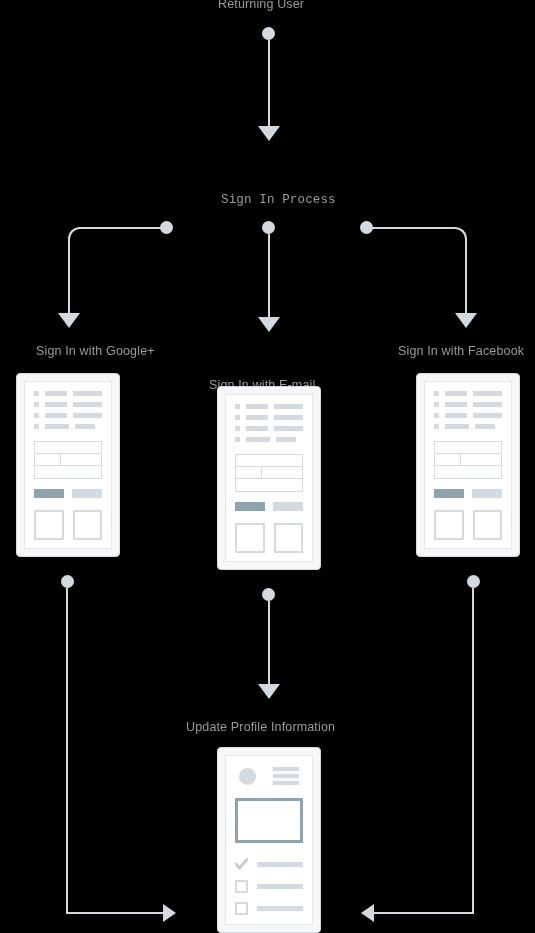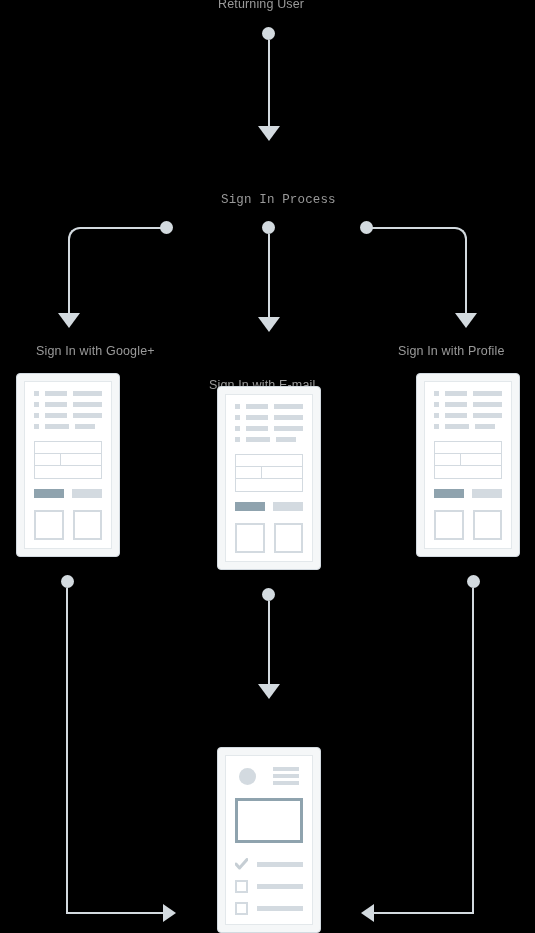--- a/index.html
+++ b/index.html
@@ -156,21 +156,21 @@
   <div class="arrow-down" style="left:258px; top:317px;"></div>
 
   <div class="hline" style="left:370px; top:227px; width:85px;"></div>
   <div class="elbow" style="left:453px; top:227px; width:14px; height:14px;
        border-right-width:2px; border-top-width:2px; border-top-right-radius:12px;"></div>
   <div class="vline" style="left:465px; top:239px; height:76px;"></div>
   <div class="arrow-down" style="left:455px; top:313px;"></div>
 
   <div class="node-label" style="left:0px; top:344px;margin-left:36px;">Sign In with Google+</div>
   <div class="node-label" style="left:209px; top:378px;">Sign In with E-mail</div>
-  <div class="node-label" style="left:398px; top:344px;">Sign In with Profile</div>
+  <div class="node-label" style="left:398px; top:344px;">Sign In with Facebook</div>
 
   <div class="card" style="left:16px; top:373px; width:104px; height:184px;">
     <div class="card-inner">
       <div class="wf-rows">
         <div class="wf-row">
           <span class="wf-bullet"></span>
           <span class="wf-bar c1"></span>
           <span class="wf-bar c2"></span>
         </div>
         <div class="wf-row">
@@ -302,20 +302,21 @@
   <div class="hline" style="left:66px; top:912px; width:98px;"></div>
   <div class="arrow-right" style="left:163px; top:904px;"></div>
 
   <div class="vline" style="left:268px; top:601px; height:85px;"></div>
   <div class="arrow-down" style="left:258px; top:684px;"></div>
 
   <div class="vline" style="left:472px; top:588px; height:326px;"></div>
   <div class="hline" style="left:374px; top:912px; width:100px;"></div>
   <div class="arrow-left" style="left:361px; top:904px;"></div>
 
+  <div class="node-label" style="left:186px; top:720px;">Update Profile Information</div>
 
   <div class="card" style="left:217px; top:747px; width:104px; height:186px;">
     <div class="card-inner">
       <div class="pf-top">
         <div class="pf-avatar"></div>
         <div class="pf-burger">
           <span></span>
           <span></span>
           <span></span>
         </div>

